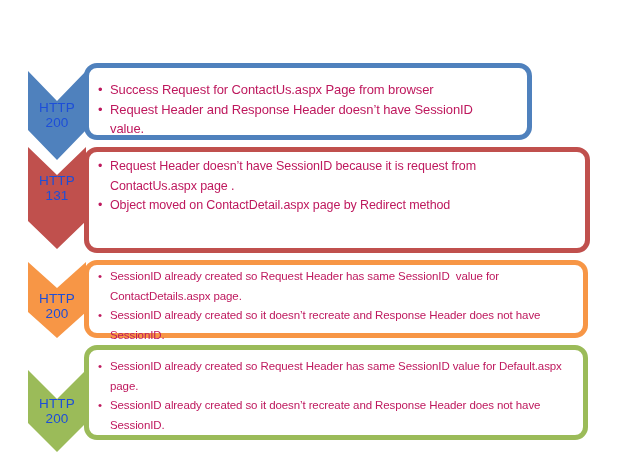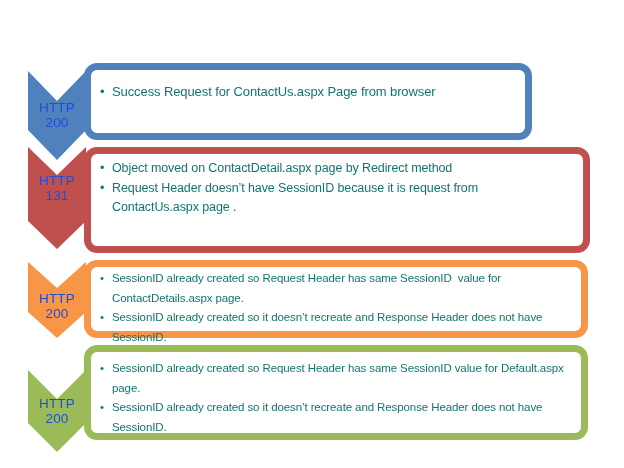--- a/index.html
+++ b/index.html
@@ -31,24 +31,24 @@
     text-align: center;
     color: #1d4ed8;
     font-size: 13.5px;
     line-height: 15px;
     letter-spacing: 0.2px;
   }
   .desc-box {
     position: absolute;
     box-sizing: border-box;
     background: #ffffff;
-    border: 7px solid #c2410c;
+    border: 5px solid #c2410c;
     border-radius: 13px;
     z-index: 2;
-    color: #0f766e;
+    color: #be185d;
   }
   .desc-box ul {
     margin: 0;
     padding: 0;
     list-style: none;
   }
   .desc-box li {
     position: relative;
     padding-left: 13px;
     line-height: 19.5px;
@@ -85,36 +85,37 @@
       <polygon points="0,0 29,30 58,0 58,59 29,89 0,59" style="fill: rgb(79, 129, 189);"></polygon>
     </svg>
     <div class="chev-label">
       <div>HTTP</div>
       <div>200</div>
     </div>
   </div>
   <div class="desc-box box-1" style="border-color: rgb(79, 129, 189);">
     <ul>
       <li>Success Request for ContactUs.aspx Page from browser</li>
+      <li>Request Header and Response Header doesn’t have SessionID value.</li>
     </ul>
   </div>
 
   <div class="chevron chev-2">
     <svg viewBox="0 0 58 102" preserveAspectRatio="none">
       <polygon points="0,0 29,28 58,0 58,74 29,102 0,74" style="fill: rgb(192, 80, 77);"></polygon>
     </svg>
     <div class="chev-label">
       <div>HTTP</div>
       <div>131</div>
     </div>
   </div>
   <div class="desc-box box-2" style="border-color: rgb(192, 80, 77);">
     <ul>
+      <li>Request Header doesn’t have SessionID because it is request from ContactUs.aspx page .</li>
       <li>Object moved on ContactDetail.aspx page by Redirect method</li>
-      <li>Request Header doesn’t have SessionID because it is request from ContactUs.aspx page .</li>
     </ul>
   </div>
 
   <div class="chevron chev-3">
     <svg viewBox="0 0 58 76" preserveAspectRatio="none">
       <polygon points="0,0 29,26 58,0 58,50 29,76 0,50" style="fill: rgb(247, 150, 70);"></polygon>
     </svg>
     <div class="chev-label">
       <div>HTTP</div>
       <div>200</div>

